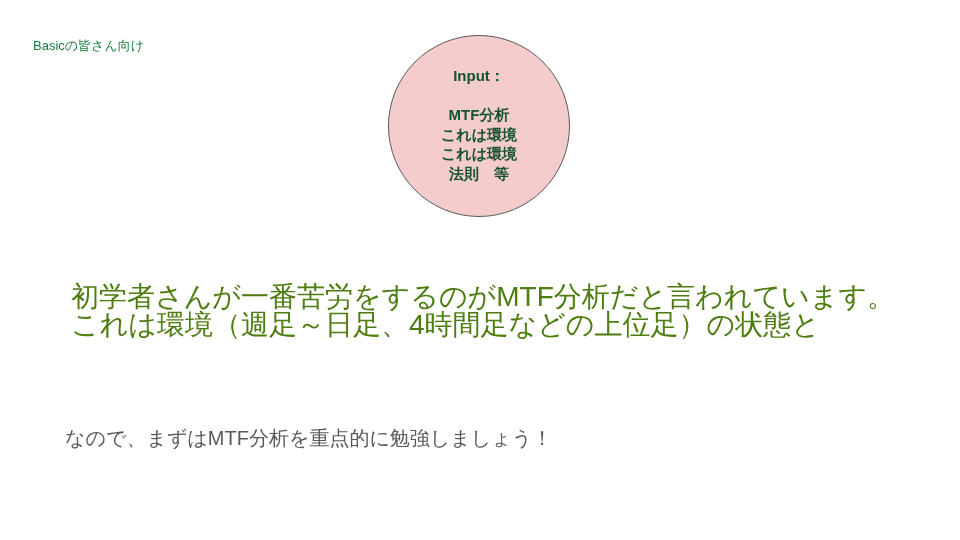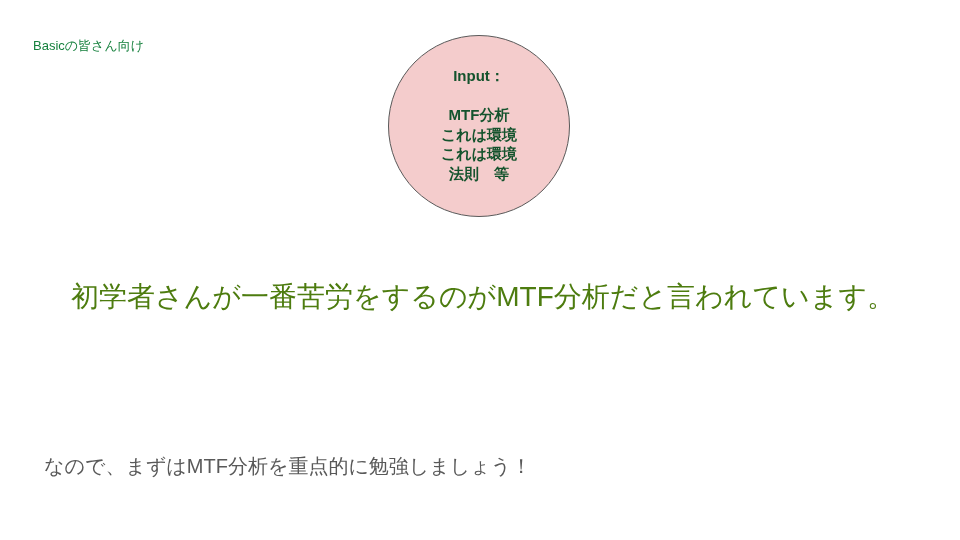--- a/index.html
+++ b/index.html
@@ -61,42 +61,42 @@
       line-height: 28px;
       color: #4d7c0f;
     }
     .body-line {
       display: block;
       white-space: nowrap;
       min-height: 28px;
     }
     .closing {
       position: absolute;
-      left: 44px;
+      left: 65px;
       top: 424px;
       font-size: 20px;
       line-height: 28px;
       color: #595959;
       white-space: nowrap;
-      margin-top: 28px;
     }
   </style>
 </head>
 <body>
 
 <div class="title-block">
   <span class="title-line">Basicの皆さん向け</span>
 </div>
 
 <div class="circle">
   <span class="circle-line">Input：</span>
   <span class="circle-line"></span>
   <span class="circle-line">MTF分析</span>
   <span class="circle-line">これは環境</span>
   <span class="circle-line">これは環境</span>
   <span class="circle-line">法則　等</span>
 </div>
 
 <div class="body-block">
   <span class="body-line">初学者さんが一番苦労をするのがMTF分析だと言われています。</span>
+  <span class="body-line">これは環境（週足～日足、4時間足などの上位足）の状態と</span>
 </div>
 
 <div class="closing">なので、まずはMTF分析を重点的に勉強しましょう！</div>
 
 </body></html>

